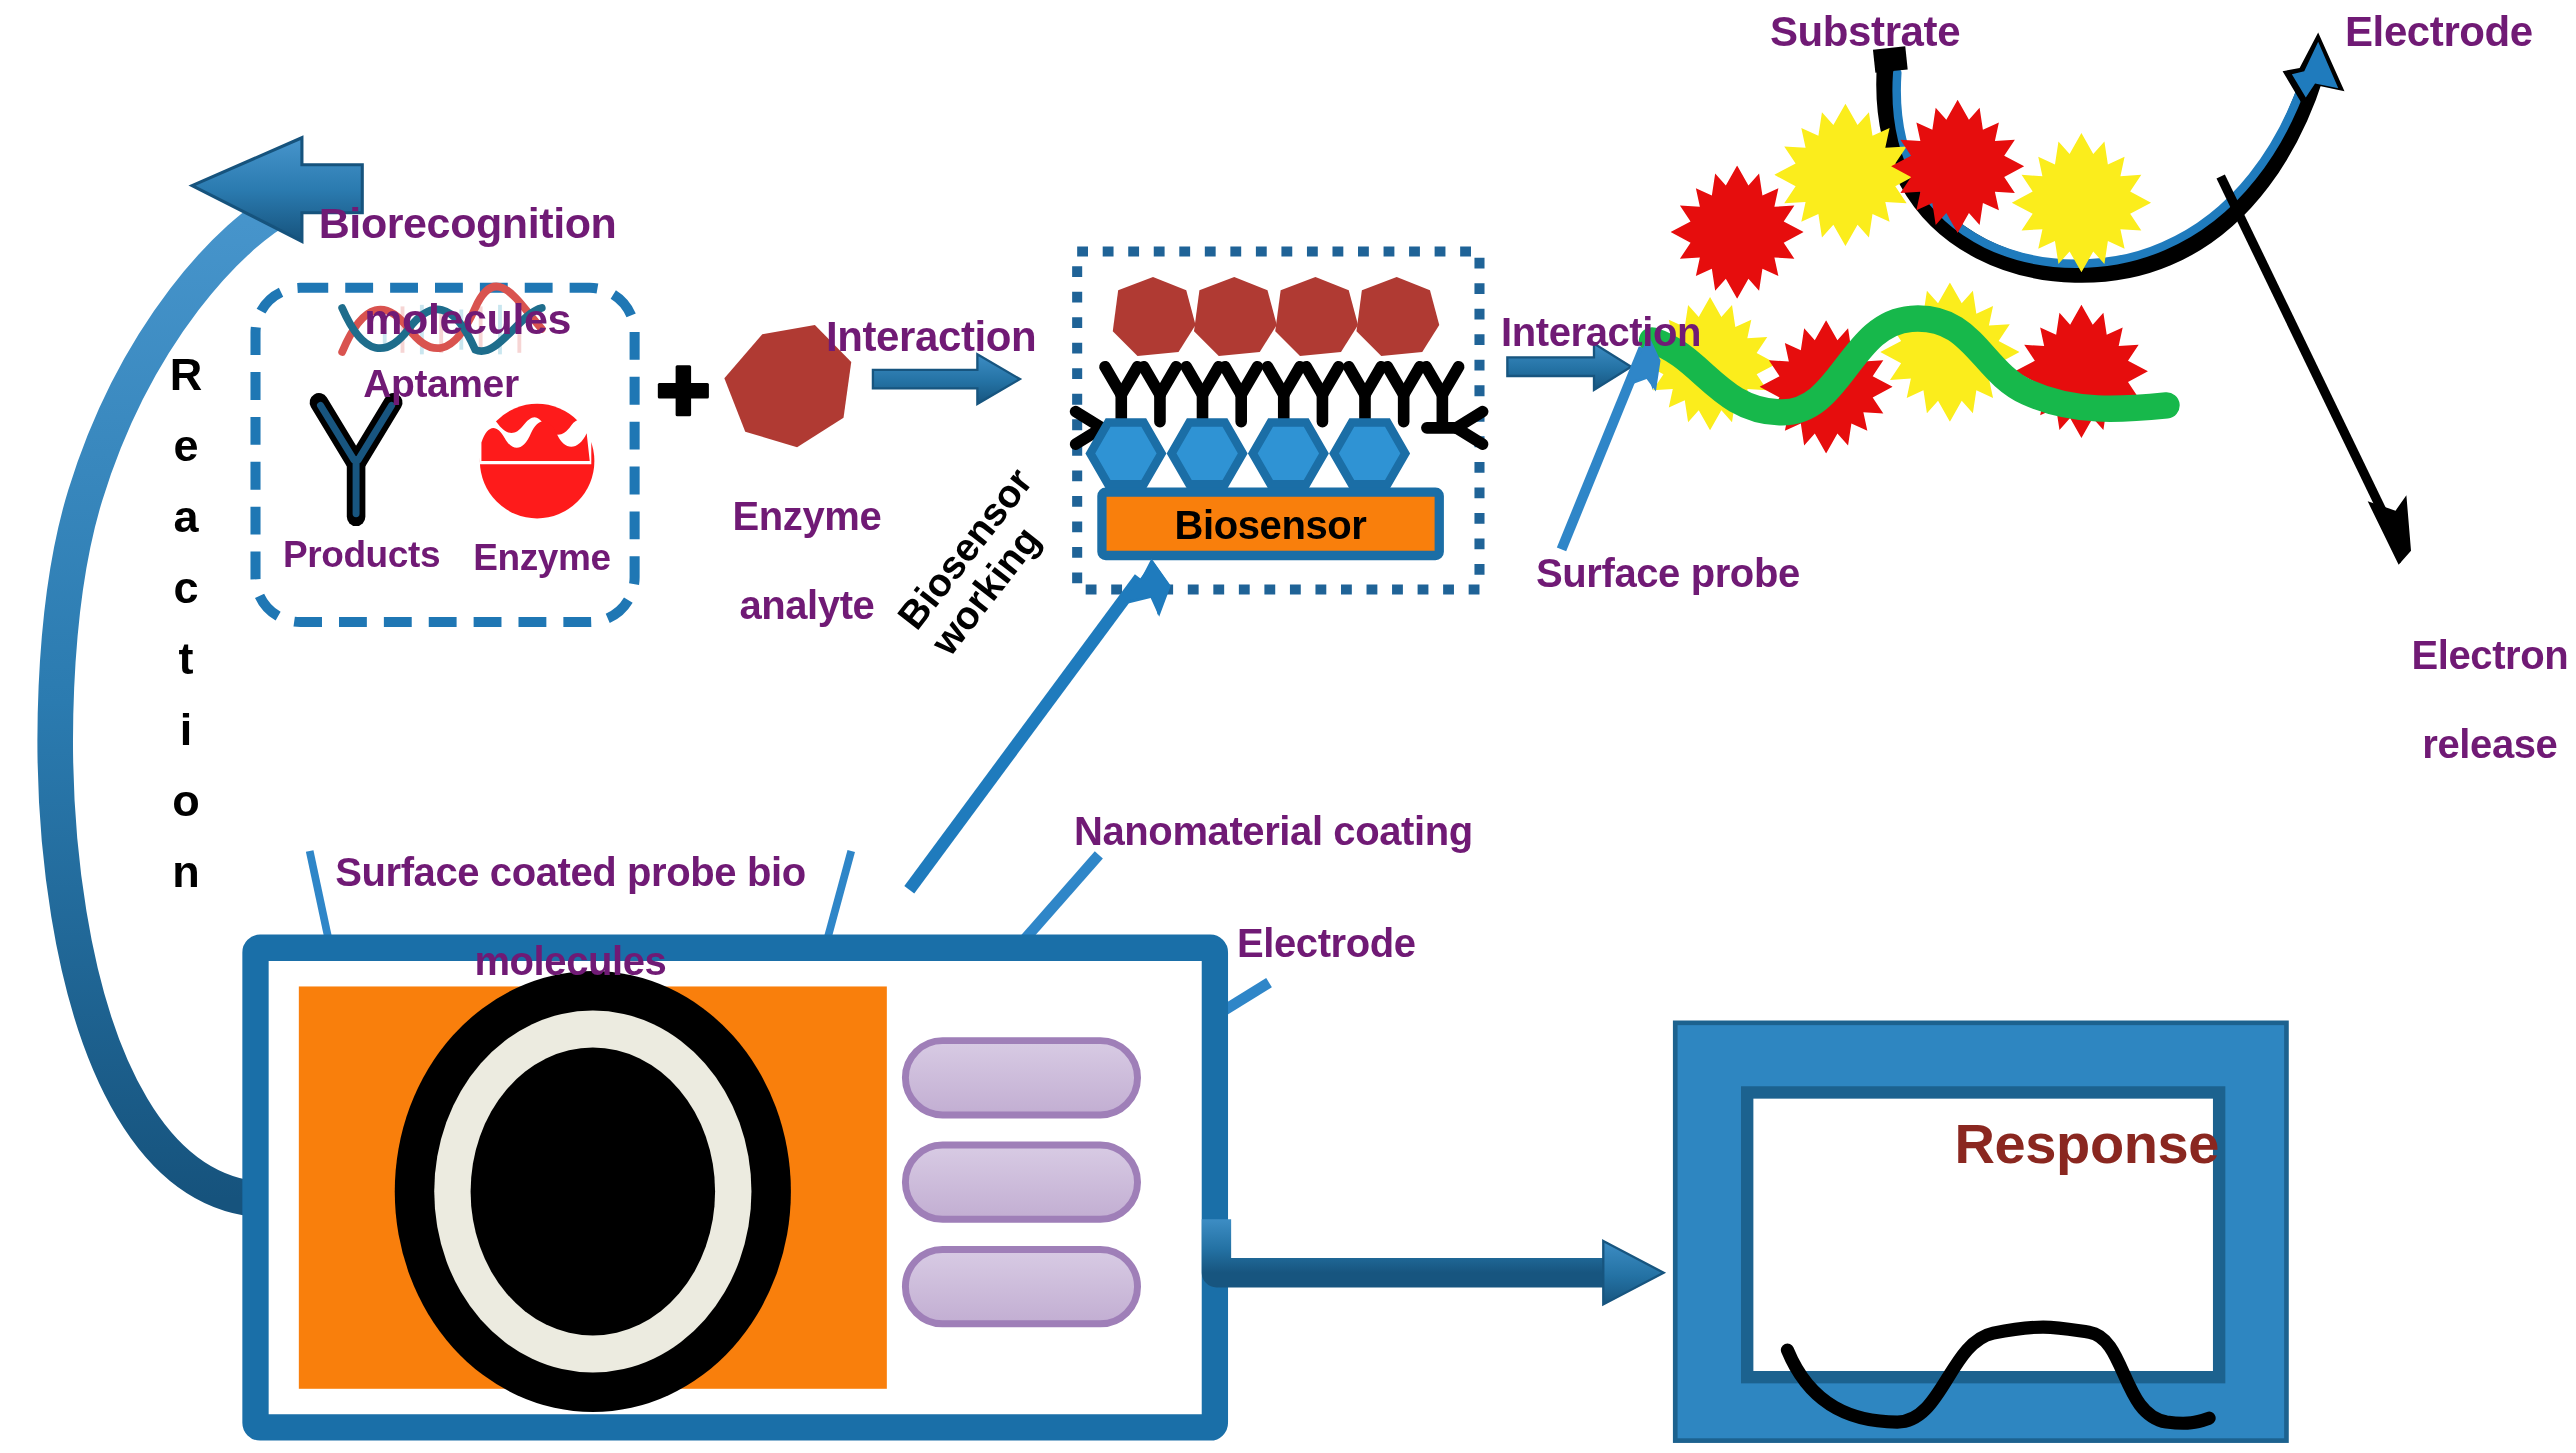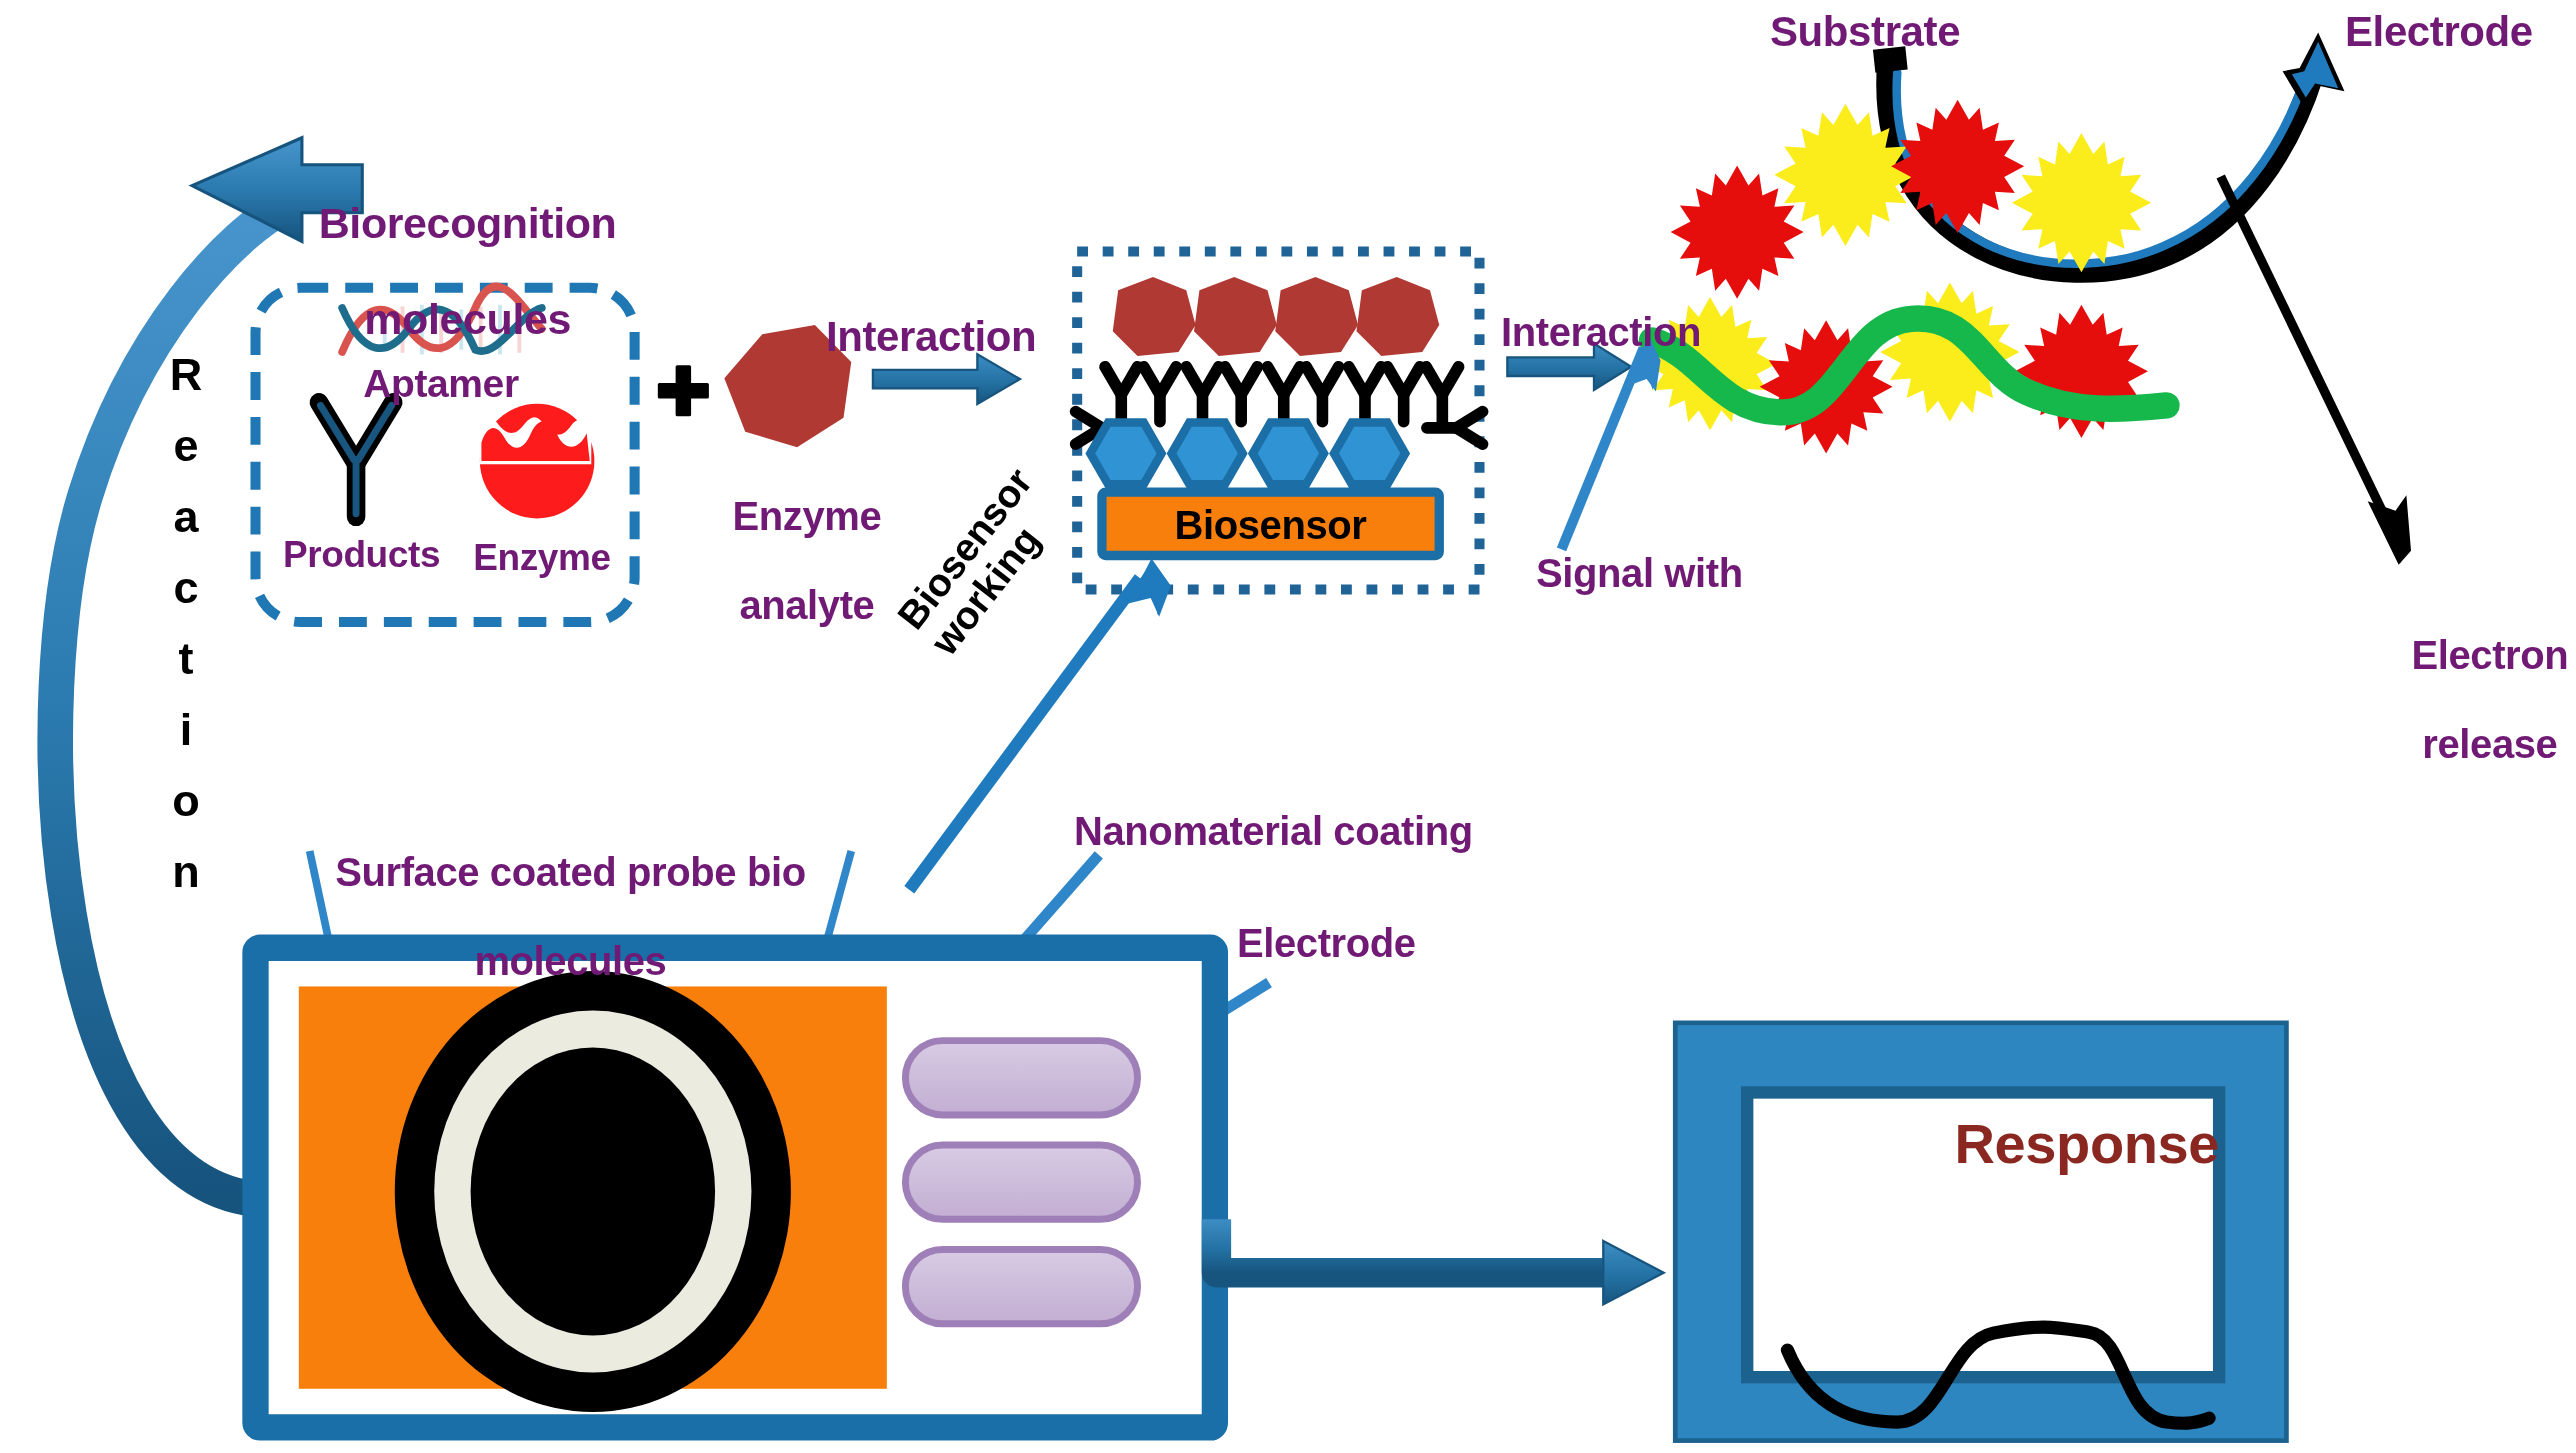--- a/index.html
+++ b/index.html
@@ -290,21 +290,21 @@
   <div class="lbl" style="left:826px;top:313px;font-size:42px;">Interaction</div>
 
   <div class="lbl ctr" style="left:1102px;top:503px;width:337px;font-size:40px;color:#000;">Biosensor</div>
 
   <div class="lbl" style="left:1501px;top:310px;font-size:40px;">Interaction</div>
 
   <div class="lbl" style="left:1770px;top:7.7px;font-size:42px;">Substrate</div>
 
   <div class="lbl" style="left:2345px;top:7.7px;font-size:42px;">Electrode</div>
 
-  <div class="lbl" style="left:1536px;top:551px;font-size:40px;">Signal with</div>
+  <div class="lbl" style="left:1536px;top:551px;font-size:40px;">Surface probe</div>
 
   <div class="lbl ctr" style="left:2364px;top:588px;width:209px;font-size:40px;">
     <span>Electron</span><br>
     <span>release</span>
   </div>
 
   <div style="position:absolute;left:890px;top:611px;width:255px;transform:rotate(-52deg);transform-origin:left top;
               font-family:'Liberation Sans',sans-serif;font-weight:bold;font-size:39px;line-height:1.08;color:#000;">
     <span>Biosensor</span><br>
     <span>working</span>

